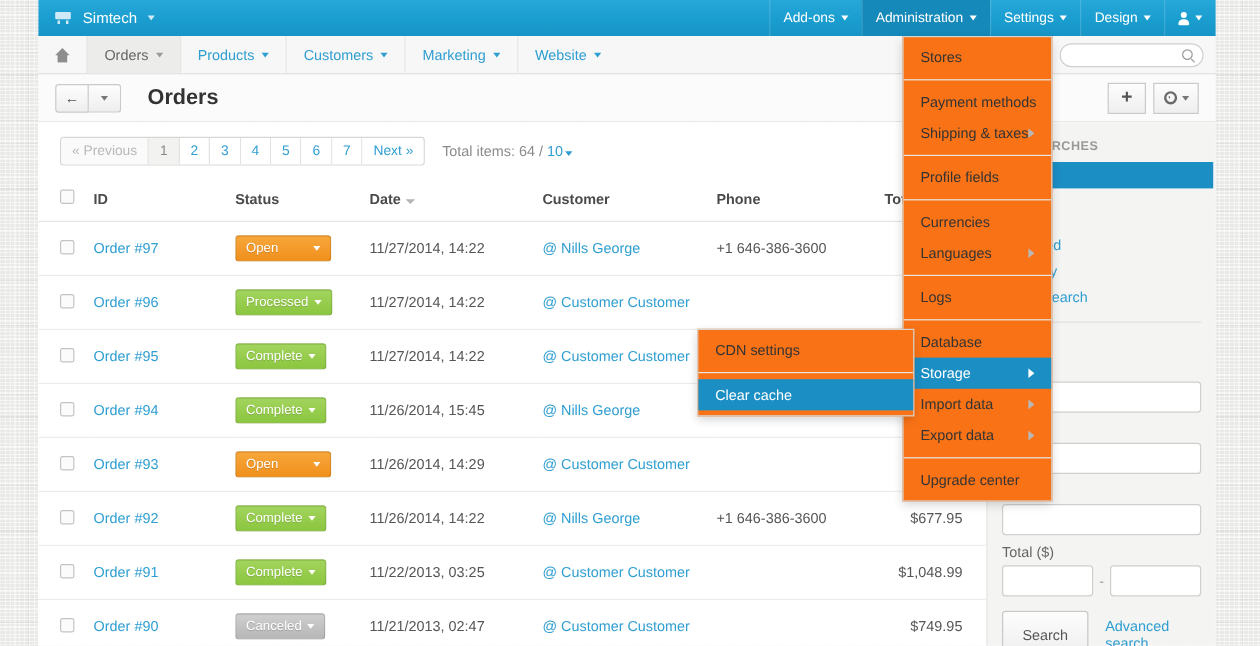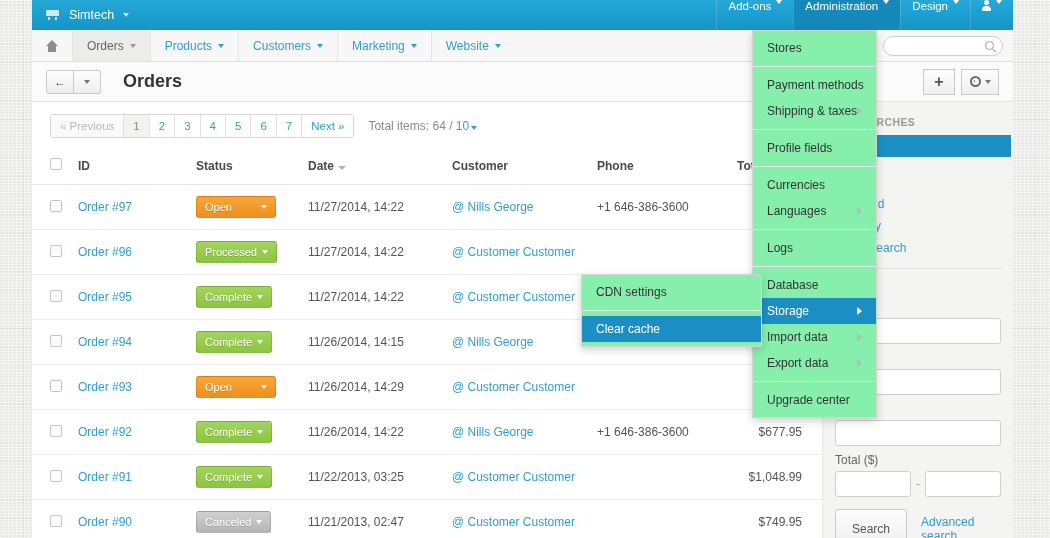--- a/index.html
+++ b/index.html
@@ -30,21 +30,21 @@
   }
   .tb-logo{ display:flex; align-items:center; padding:0 10px 0 14px; gap:9px; }
   .cart-ico{ width:14px; height:12px; position:relative; }
   .cart-ico i{ position:absolute; display:block; background:#cfeaf6; }
   .cart-ico .c1{ left:0; top:1px; width:13px; height:6px; border-radius:1px; }
   .cart-ico .c2{ left:2px; top:8px; width:2px; height:3px; }
   .cart-ico .c3{ left:9px; top:8px; width:2px; height:3px; }
   .tb-logo span{ color:#fff; font-size:12.5px; }
   .tb-right{ margin-left:auto; display:flex; align-items:stretch; }
   .tb-item{
-    display:flex; align-items:flex-start; gap:5px; padding:0 11px;
+    display:flex; align-items:center; gap:5px; padding:0 11px;
     color:#fff; font-size:11.5px; white-space:nowrap; cursor:pointer;
     border-left:1px solid rgba(255,255,255,.16);
   }
   .tb-item.active{ background:#1489ba; }
   .caret{ width:0;height:0;border-left:3.5px solid transparent;border-right:3.5px solid transparent;border-top:4px solid currentColor; display:inline-block; }
   .user-ico{ width:9px;height:11px; position:relative; }
   .user-ico i{ position:absolute; background:#fff; display:block; }
   .user-ico .h{ left:2px; top:0; width:5px; height:5px; border-radius:50%; }
   .user-ico .b{ left:0; top:6px; width:9px; height:5px; border-radius:4px 4px 1px 1px; }
 
@@ -160,21 +160,21 @@
   .sb-actions{ display:flex; align-items:center; padding:12px; gap:14px; }
   .btn-search{
     height:40px; padding:0 16px; background:linear-gradient(180deg,#fdfdfd,#ededed);
     border:1px solid #c9c9c8; border-radius:3px; color:#555; font-size:12px; cursor:pointer;
     display:flex; align-items:center;
   }
   .adv{ color:#2f9ed1; font-size:12px; cursor:pointer; }
 
   
   .dd{
-    position:absolute; background:#86efac; border:1px solid #d5d5d4;
+    position:absolute; background:#f97316; border:1px solid #d5d5d4;
     box-shadow:0 3px 8px rgba(0,0,0,.18); z-index:50;
   }
   #admin-menu{ left:720px; top:30px; width:125px; padding:4px 0; }
   .dd-item{
     display:flex; align-items:center; padding:6px 14px; font-size:12px; color:#333;
     cursor:pointer; white-space:nowrap;
   }
   .dd-item.sel{ background:#1b8ec4; color:#fff; }
   .dd-item .arr{
     margin-left:auto; width:0;height:0;
@@ -199,20 +199,24 @@
       <span>Simtech</span>
       <span class="caret" style="color:#cfeaf6"></span>
     </div>
     <div class="tb-right">
       <div class="tb-item">
         <span>Add-ons</span>
         <span class="caret"></span>
       </div>
       <div class="tb-item active">
         <span>Administration</span>
+        <span class="caret"></span>
+      </div>
+      <div class="tb-item">
+        <span>Settings</span>
         <span class="caret"></span>
       </div>
       <div class="tb-item">
         <span>Design</span>
         <span class="caret"></span>
       </div>
       <div class="tb-item">
         <span class="user-ico">
             <i class="h"></i>
             <i class="b"></i>
@@ -347,21 +351,21 @@
               <td class="c-ph"></td>
               <td class="c-tt"></td>
             </tr>
             <tr>
               <td class="c-chk"><span class="chk"></span></td>
               <td class="c-id"><a class="lnk">Order #94</a></td>
               <td class="c-st"><span class="status st-complete">
                   <span>Complete</span>
                   <span class="caret"></span>
                 </span></td>
-              <td class="c-dt">11/26/2014, 14:15</td>
+              <td class="c-dt">11/26/2014, 15:45</td>
               <td class="c-cu"><a class="lnk">@ Nills George</a></td>
               <td class="c-ph"></td>
               <td class="c-tt"></td>
             </tr>
             <tr>
               <td class="c-chk"><span class="chk"></span></td>
               <td class="c-id"><a class="lnk">Order #93</a></td>
               <td class="c-st"><span class="status st-open">
                   <span>Open</span>
                   <span class="caret"></span>

